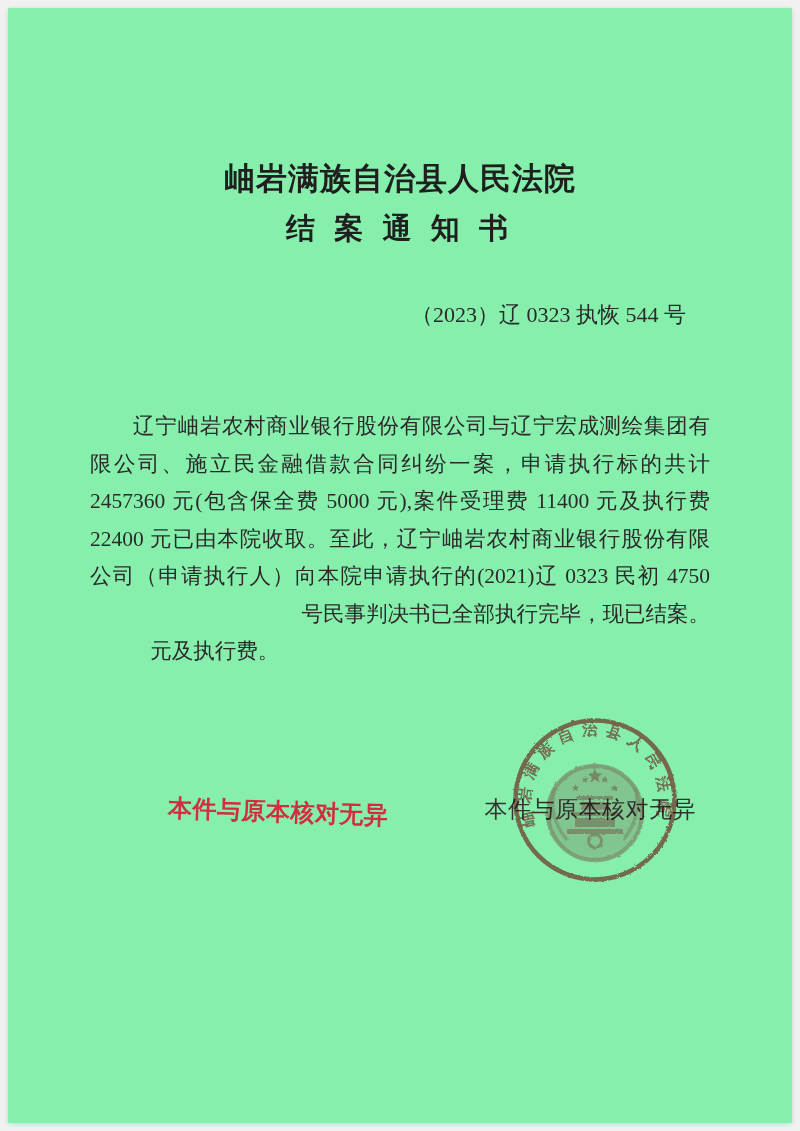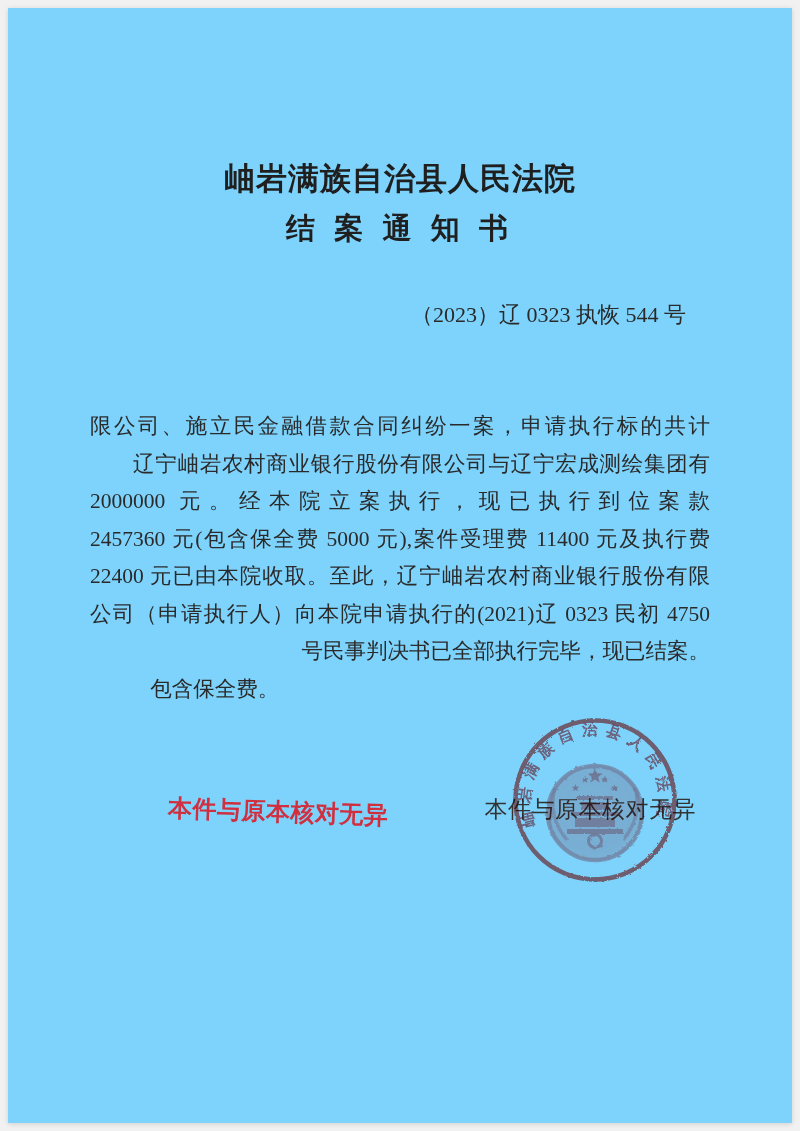--- a/index.html
+++ b/index.html
@@ -10,21 +10,21 @@
     height: 1131px;
     overflow: hidden;
     font-family: "Liberation Serif", "DejaVu Serif", serif;
   }
   .page {
     position: absolute;
     left: 8px;
     top: 8px;
     width: 784px;
     height: 1115px;
-    background: #7dd3fc;
+    background: #86efac;
     box-shadow: 0 1px 5px rgba(0,0,0,0.14);
   }
   .court-name {
     position: absolute;
     top: 150px;
     left: 0;
     width: 100%;
     text-align: center;
     font-size: 31px;
     font-weight: 700;
@@ -125,28 +125,27 @@
 <div class="page">
 
   <div class="court-name">岫岩满族自治县人民法院</div>
 
   <div class="doc-title">结 案 通 知 书</div>
 
   <div class="case-number">（2023）辽 0323 执恢 544 号</div>
 
 
   <div class="body-block">
+    <div class="body-line indent-first">辽宁岫岩农村商业银行股份有限公司与辽宁宏成测绘集团有</div>
     <div class="body-line">限公司、施立民金融借款合同纠纷一案，申请执行标的共计</div>
-    <div class="body-line indent-first">辽宁岫岩农村商业银行股份有限公司与辽宁宏成测绘集团有</div>
-    <div class="body-line">2000000 元。经本院立案执行，现已执行到位案款</div>
     <div class="body-line">2457360 元(包含保全费 5000 元),案件受理费 11400 元及执行费</div>
     <div class="body-line">22400 元已由本院收取。至此，辽宁岫岩农村商业银行股份有限</div>
     <div class="body-line">公司（申请执行人）向本院申请执行的(2021)辽 0323 民初 4750</div>
     <div class="body-line plain">号民事判决书已全部执行完毕，现已结案。</div>
-    <div class="closing-line">包含保全费。</div>
+    <div class="closing-line">元及执行费。</div>
   </div>
 
   <div class="verification-note">本件与原本核对无异</div>
 
   <div class="issue-date">本件与原本核对无异</div>
 
   <svg class="court-seal" viewBox="0 0 168 168">
     <defs>
       <filter id="rough" x="-10%" y="-10%" width="120%" height="120%">
         <feTurbulence type="fractalNoise" baseFrequency="0.28" numOctaves="2" seed="7" result="n"></feTurbulence>

